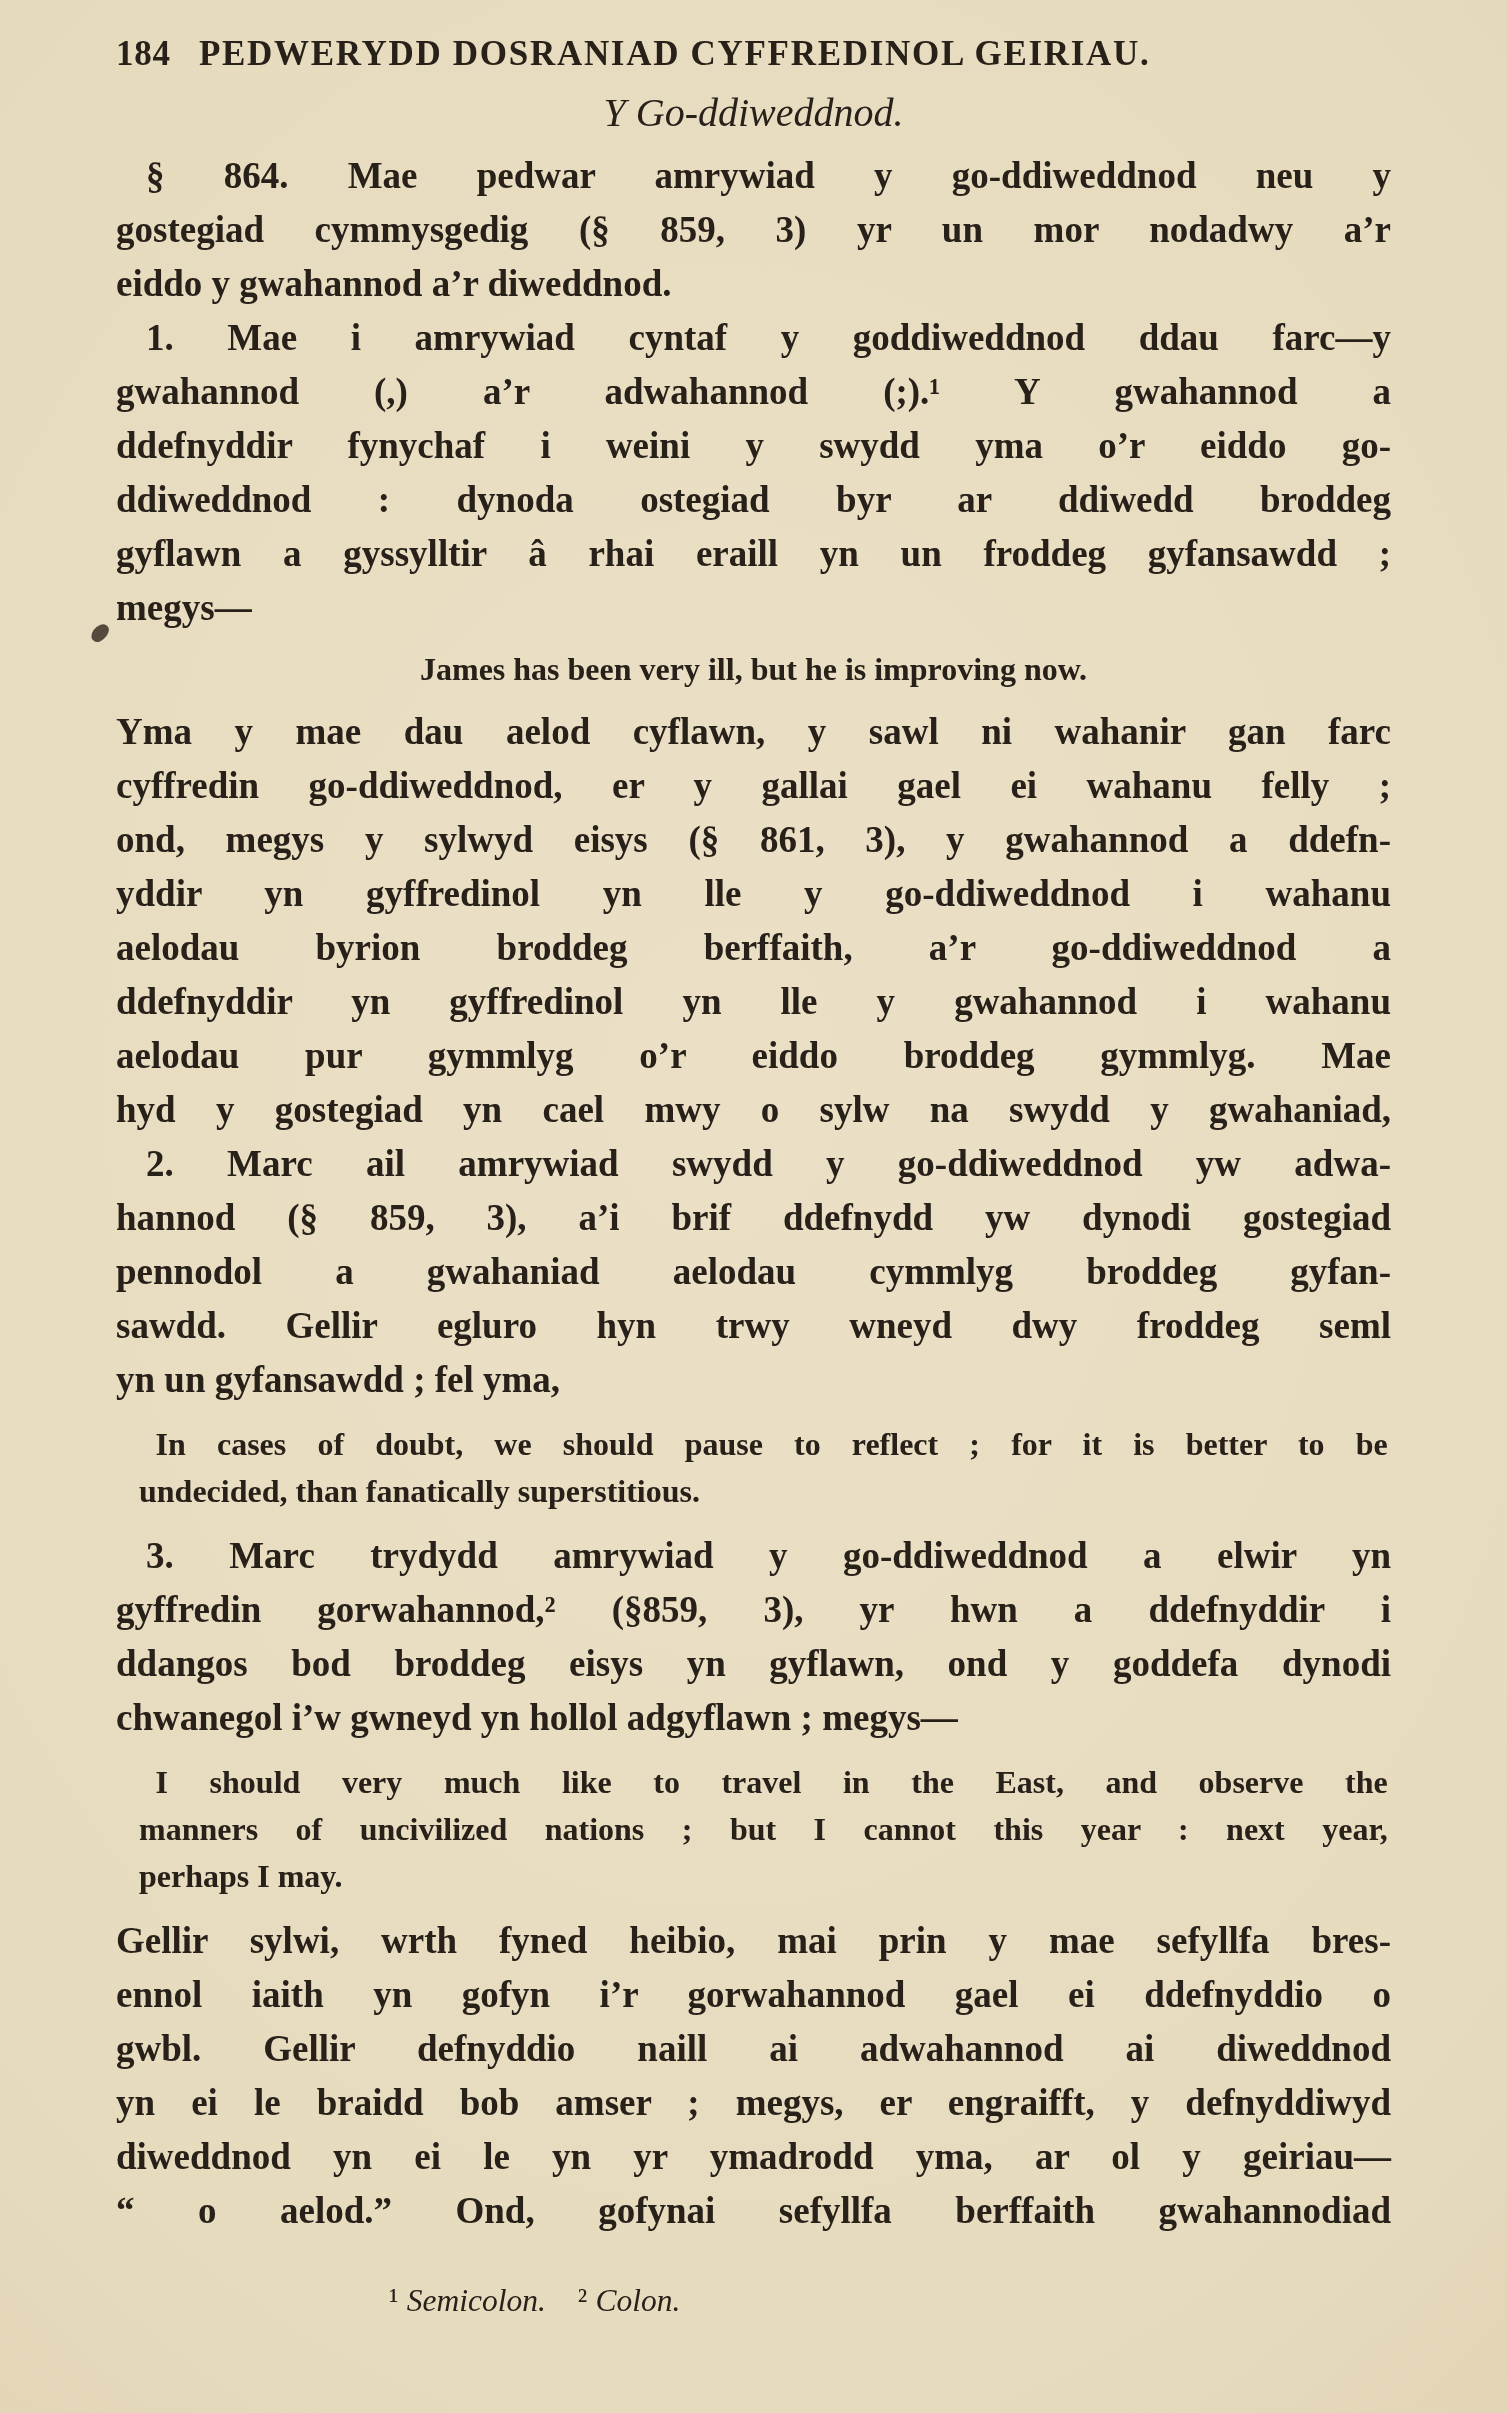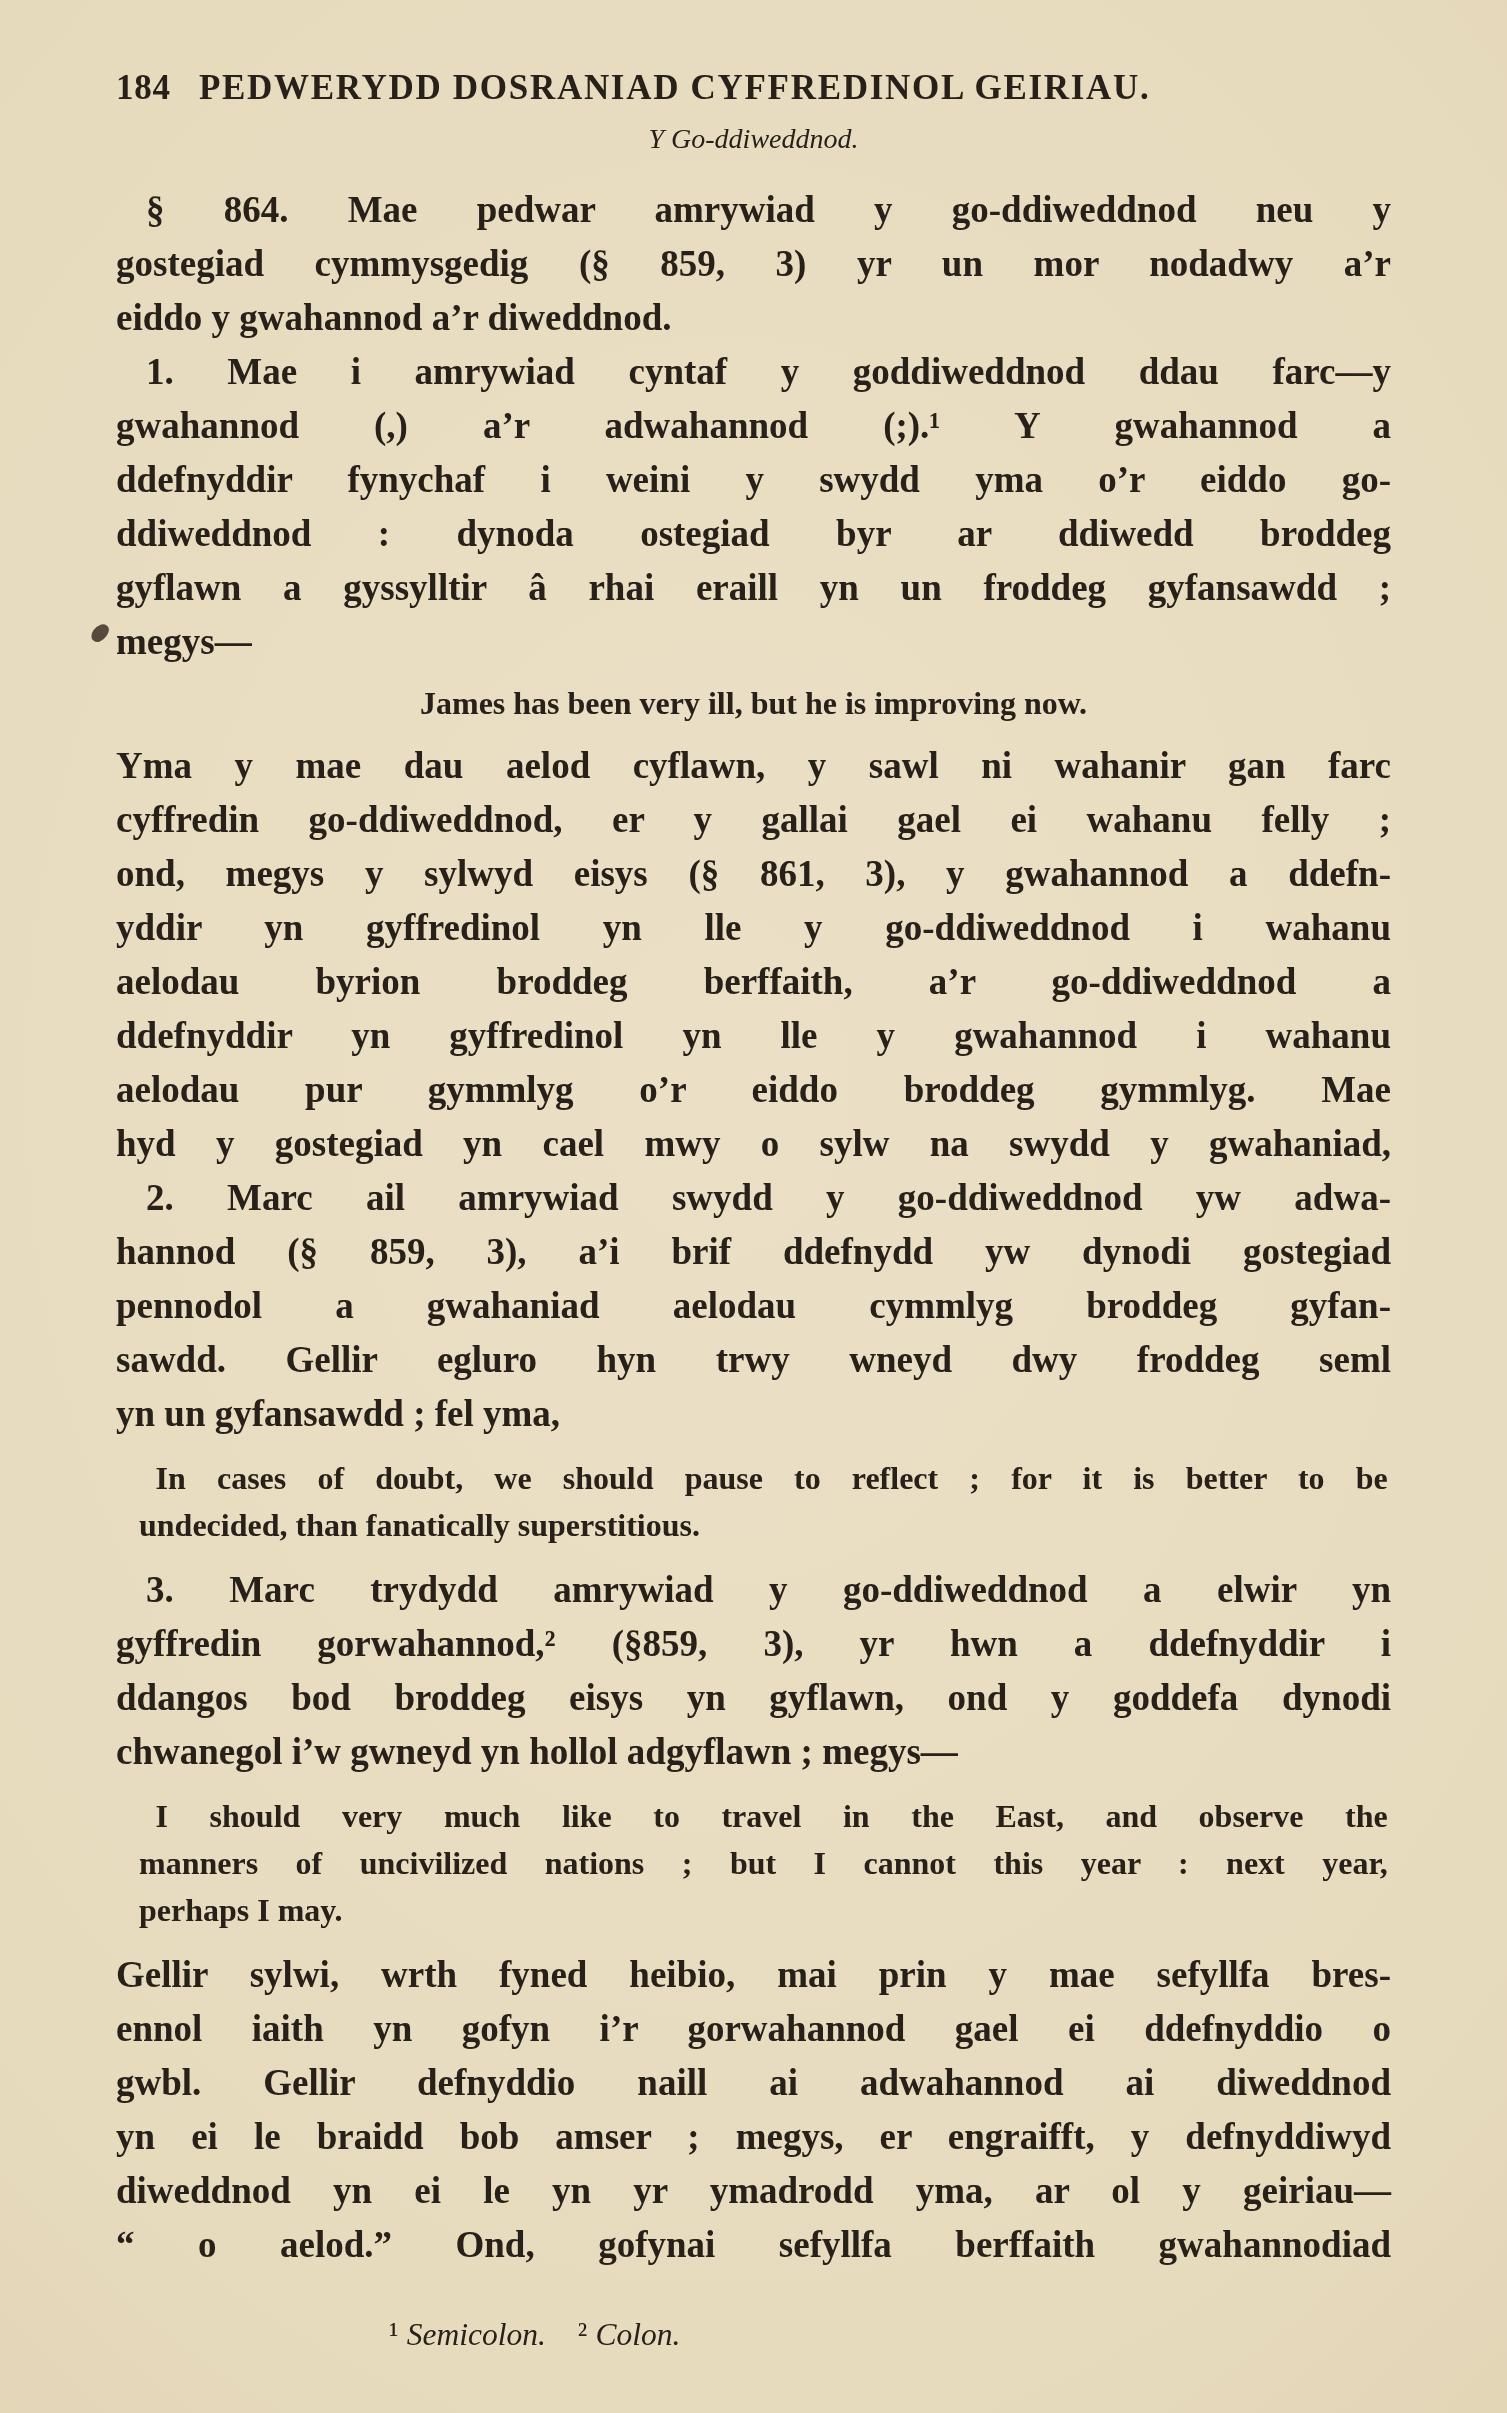--- a/index.html
+++ b/index.html
@@ -10,30 +10,30 @@
   body{
     width:1507px;height:2413px;overflow:hidden;
     background:radial-gradient(ellipse 120% 100% at 48% 45%, #ebe0c6 0%, #e7dbbe 55%, #decfae 88%, #d3c5a2 100%);
     font-family:"Liberation Serif","DejaVu Serif",serif;
     color:var(--ink);
   }
   .page{
     position:relative;
     width:1507px;height:2042px;
     box-sizing:border-box;
-    padding:68px 116px 0 116px;
+    padding:34px 116px 0 116px;
   }
   .header{
     display:flex;align-items:baseline;gap:28px;
     font-weight:bold;font-size:35px;letter-spacing:1.7px;
     white-space:nowrap;
   }
   .page-num{letter-spacing:0.8px;}
   .section-title{
-    text-align:center;font-style:italic;font-size:28px;
+    text-align:center;font-style:italic;font-size:40px;
     margin-top:15px;height:50px;
   }
   .text-blocks{margin-top:10px;font-weight:bold;}
   .block{font-size:37px;line-height:54px;}
   .block .line{text-align:justify;text-align-last:justify;}
   .block .line.last{text-align-last:left;}
   .block.justify-last .line.last{text-align-last:justify;}
   .block.indent .line.first{padding-left:30px;}
   .block.quote-center{
     font-size:32px;line-height:45px;margin:12.4px 0;

